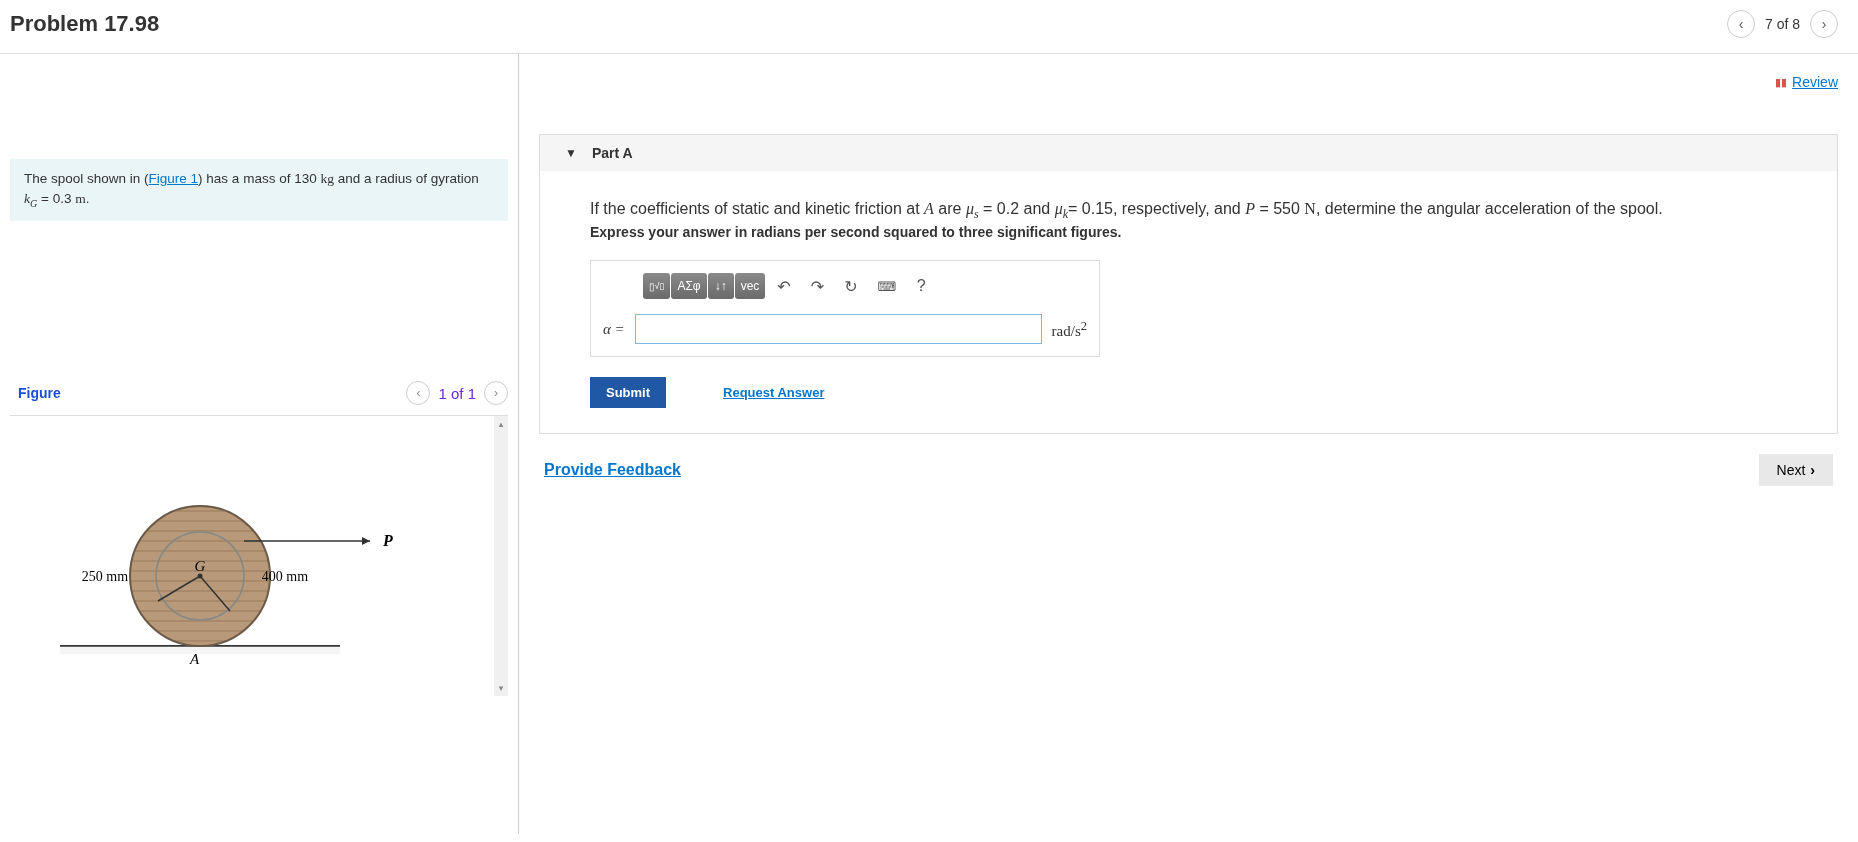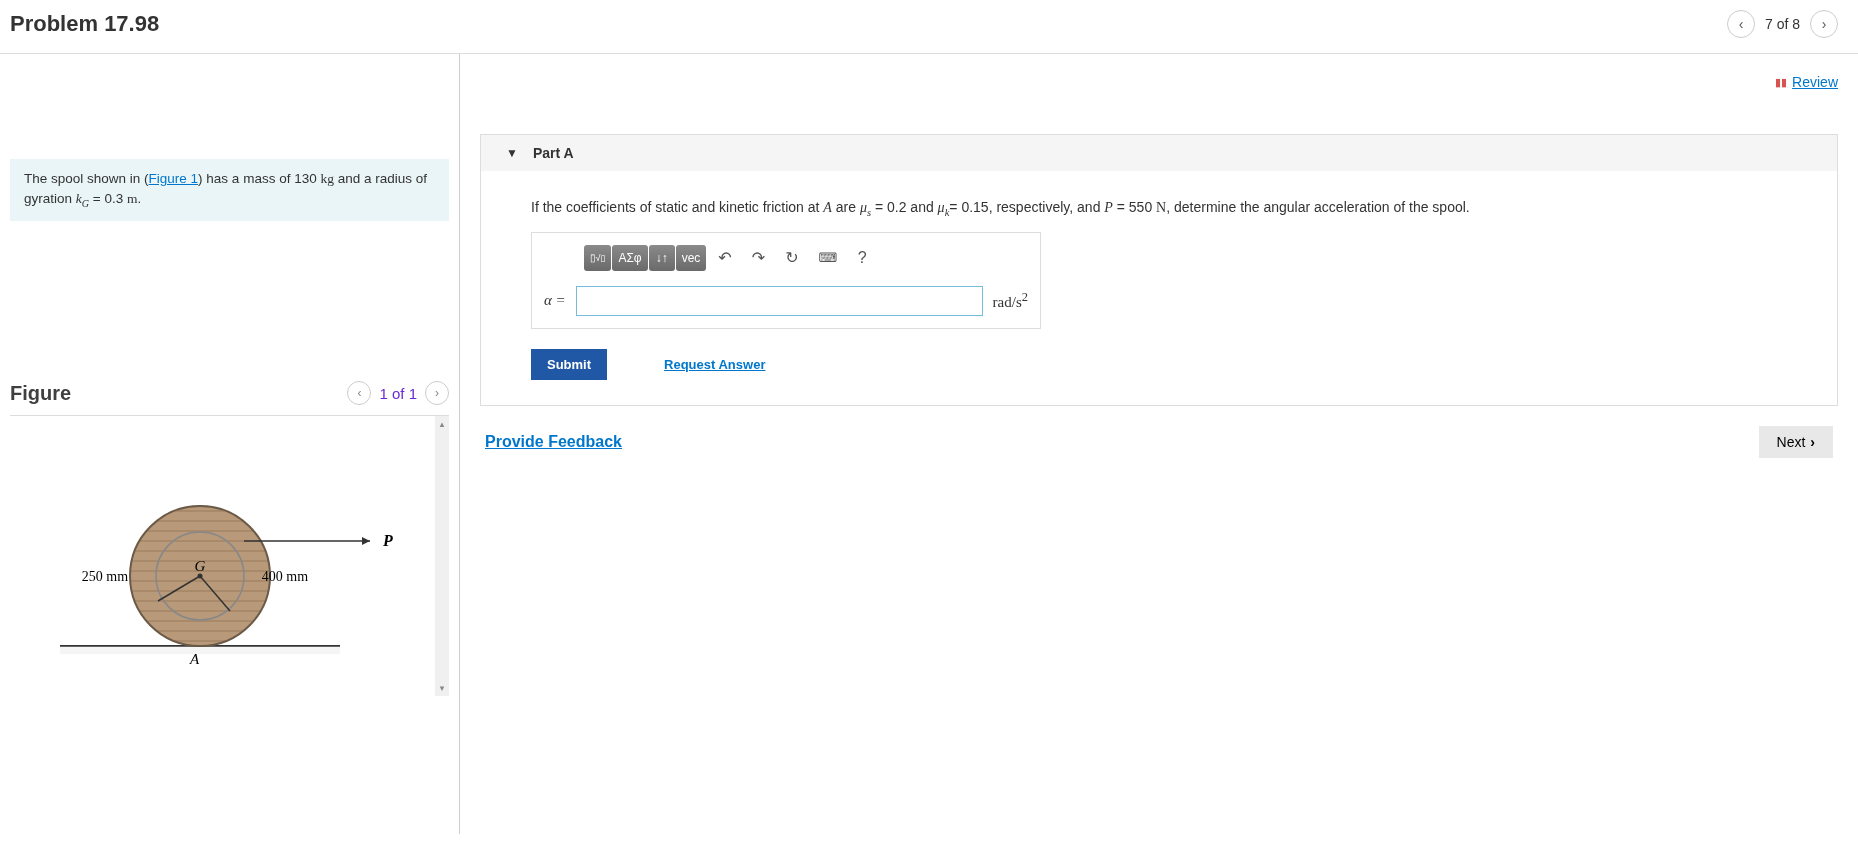--- a/index.html
+++ b/index.html
@@ -45,21 +45,21 @@
     }
     .nav-counter {
       font-size: 14px;
       color: #333;
     }
     .main {
       display: flex;
       min-height: 780px;
     }
     .left-panel {
-      width: 460px;
+      width: 519px;
       border-right: 1px solid #ccc;
       padding: 0;
       position: relative;
     }
     .problem-text {
       background: #eaf5f8;
       padding: 10px 14px;
       margin: 105px 10px 0 10px;
       font-size: 13.5px;
       line-height: 1.5;
@@ -85,23 +85,24 @@
       padding: 0 10px;
     }
     .figure-header {
       display: flex;
       justify-content: space-between;
       align-items: center;
       padding: 0 0 10px 0;
       border-bottom: 1px solid #ddd;
     }
     .figure-title {
-      font-size: 20px;
-      font-weight: bold;
-      color: #404040;
+      font-size: 14px;
+      font-weight: bold;
+      color: #1d4ed8;
+      margin-left: 8px;
     }
     .figure-nav {
       display: flex;
       align-items: center;
       gap: 8px;
     }
     .figure-nav-btn {
       width: 24px;
       height: 24px;
       border: 1px solid #ccc;
@@ -185,23 +186,23 @@
       color: #333;
     }
     .part-title {
       font-weight: bold;
       font-size: 14px;
     }
     .part-body {
       padding: 25px 50px;
     }
     .question-text {
-      font-size: 14px;
+      font-size: 16px;
       line-height: 1.6;
-      margin-bottom: 10px;
+      margin-bottom: 0;
     }
     .instruction-text {
       font-weight: bold;
       font-size: 14px;
       margin-bottom: 20px;
     }
     .answer-box {
       border: 1px solid #ddd;
       padding: 12px;
       width: 510px;
@@ -378,20 +379,21 @@
 
     <div class="part-container">
       <div class="part-header">
         <span class="part-arrow">▼</span>
         <span class="part-title">Part A</span>
       </div>
       <div class="part-body">
         <div class="question-text">
           <span>If the coefficients of static and kinetic friction at </span><span class="math-var">A</span><span> are </span><span class="math-var">μ</span><span class="math-var math-sub">s</span><span> = 0.2 and </span><span class="math-var">μ</span><span class="math-var math-sub">k</span><span>= 0.15, respectively, and </span><span class="math-var">P</span><span> = 550 </span><span class="math-unit">N</span><span>, determine the angular acceleration of the spool.</span>
         </div>
+        <div class="instruction-text">Express your answer in radians per second squared to three significant figures.</div>
 
         <div class="answer-box">
           <div class="toolbar">
             <div class="tool-group">
               <button class="tool-btn">
                   <span style="font-size:10px">▯</span>
                   <span style="font-size:9px">√▯</span>
                 </button>
               <button class="tool-btn">ΑΣφ</button>
               <button class="tool-btn">↓↑</button>

